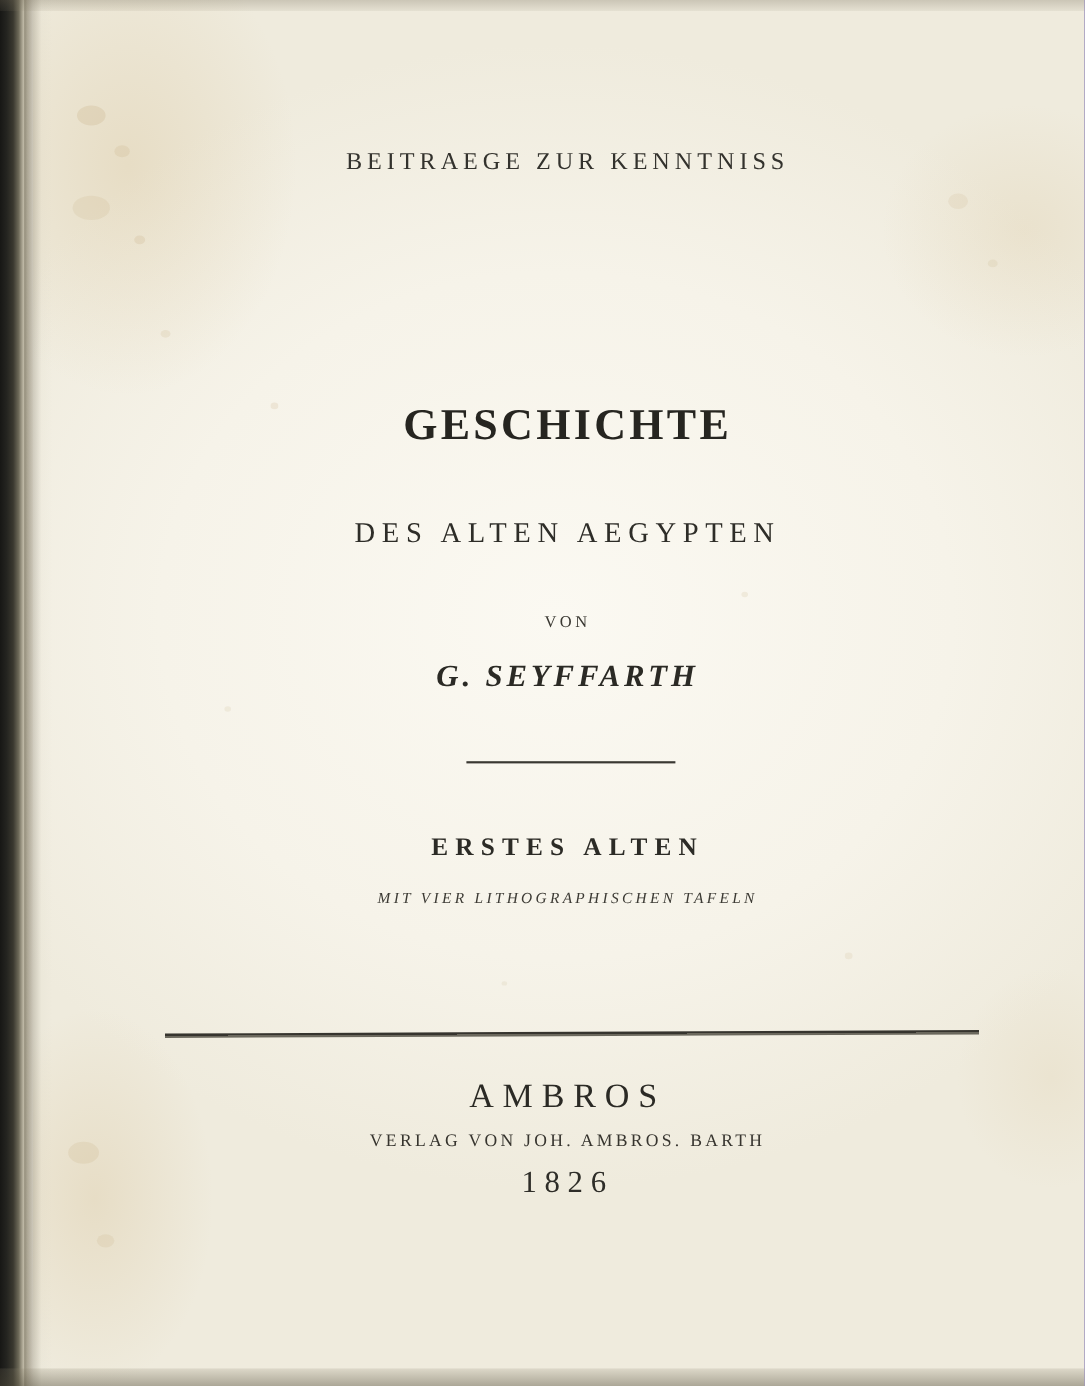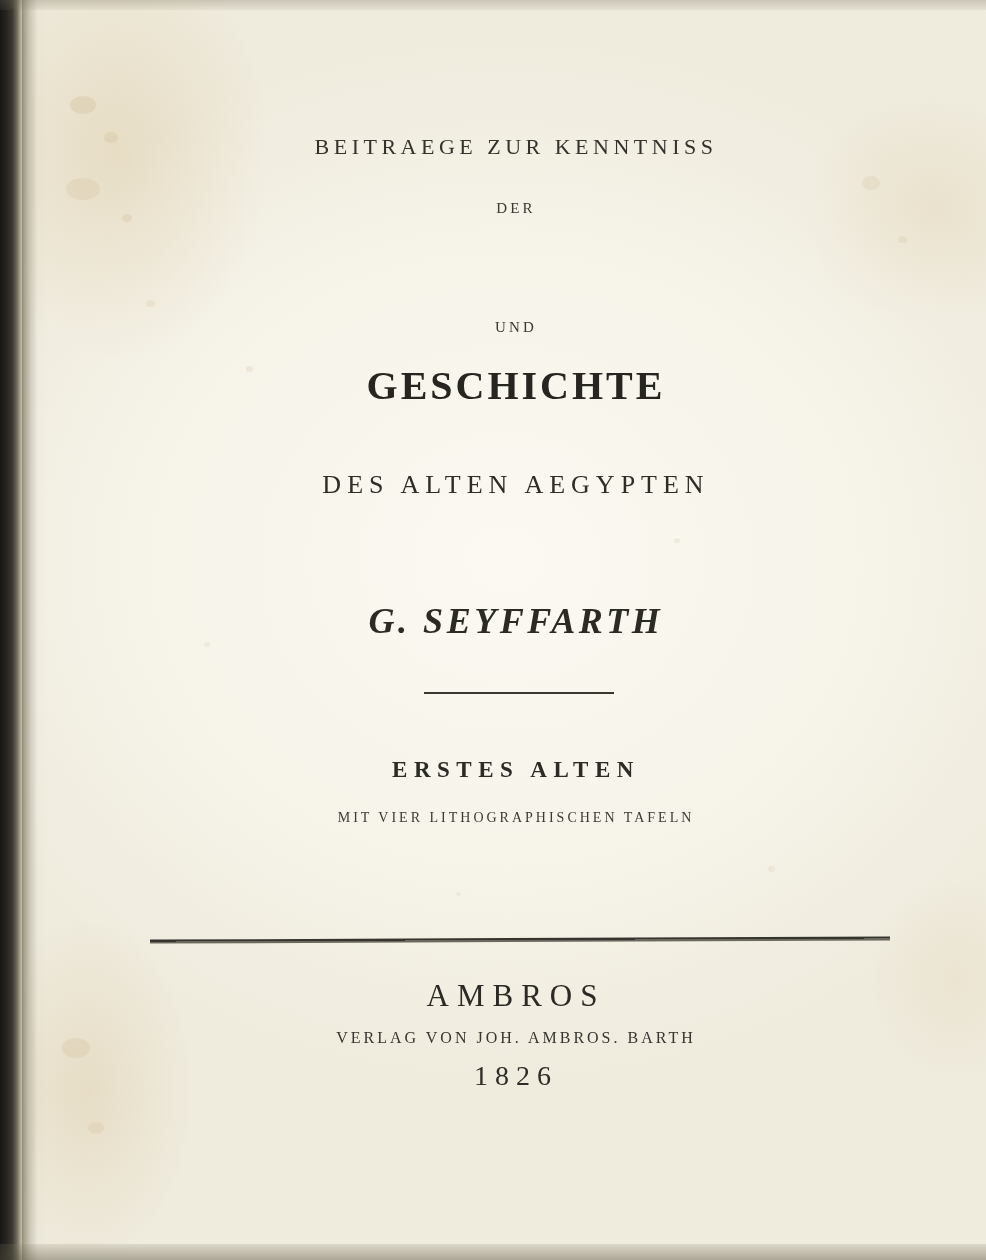--- a/index.html
+++ b/index.html
@@ -89,36 +89,37 @@
     letter-spacing: 3px;
     font-weight: 700;
     color: #262520;
   }
   .l-mid-caps {
     font-size: 26px;
     letter-spacing: 6px;
     color: #2e2d28;
   }
   .l-author {
-    font-size: 36px;
+    font-size: 28px;
     letter-spacing: 3.5px;
     font-style: italic;
     font-weight: 700;
     color: #2b2a25;
   }
   .l-heft {
     font-size: 23px;
     letter-spacing: 6.5px;
     font-weight: 700;
     color: #2c2b26;
   }
   .l-plates {
     font-size: 14px;
     letter-spacing: 3px;
     color: #3c3a34;
+    font-style: italic;
   }
   .l-city {
     font-size: 31px;
     letter-spacing: 8px;
     color: #2b2a25;
   }
   .l-pub {
     font-size: 16px;
     letter-spacing: 3px;
     color: #37352f;
@@ -178,29 +179,28 @@
     <div class="fox" style="left:872px; top:236px; width:9px;  height:7px;  opacity:.30;"></div>
     <div class="fox" style="left:648px; top:538px; width:6px;  height:5px;  opacity:.35;"></div>
     <div class="fox" style="left:742px; top:866px; width:7px;  height:6px;  opacity:.30;"></div>
     <div class="fox" style="left:36px;  top:1038px;width:28px; height:20px; opacity:.35;"></div>
     <div class="fox" style="left:62px;  top:1122px;width:16px; height:12px; opacity:.30;"></div>
     <div class="fox" style="left:178px; top:642px; width:6px;  height:5px;  opacity:.30;"></div>
     <div class="fox" style="left:430px; top:892px; width:5px;  height:4px;  opacity:.30;"></div>
 
     <div class="text-block l-small-caps" style="top:134px;">BEITRAEGE ZUR KENNTNISS</div>
 
-    <div class="text-block l-tiny-caps" style="top:200px;">DER</div>
-
-
-    <div class="text-block l-tiny-caps" style="top:319px;">UND</div>
+
+
 
     <div class="text-block l-mid-caps" style="top:470px;">DES ALTEN AEGYPTEN</div>
 
     <div class="text-block l-big2" style="top:362px;">GESCHICHTE</div>
 
+    <div class="text-block l-tiny-caps" style="top:558px;">VON</div>
 
     <div class="text-block l-author" style="top:600px;">G. SEYFFARTH</div>
 
     <div class="rule-short"></div>
 
     <div class="text-block l-heft" style="top:757px;">ERSTES ALTEN</div>
 
     <div class="text-block l-plates" style="top:810px;">MIT VIER LITHOGRAPHISCHEN TAFELN</div>
 
     <div class="rule-long"></div>

